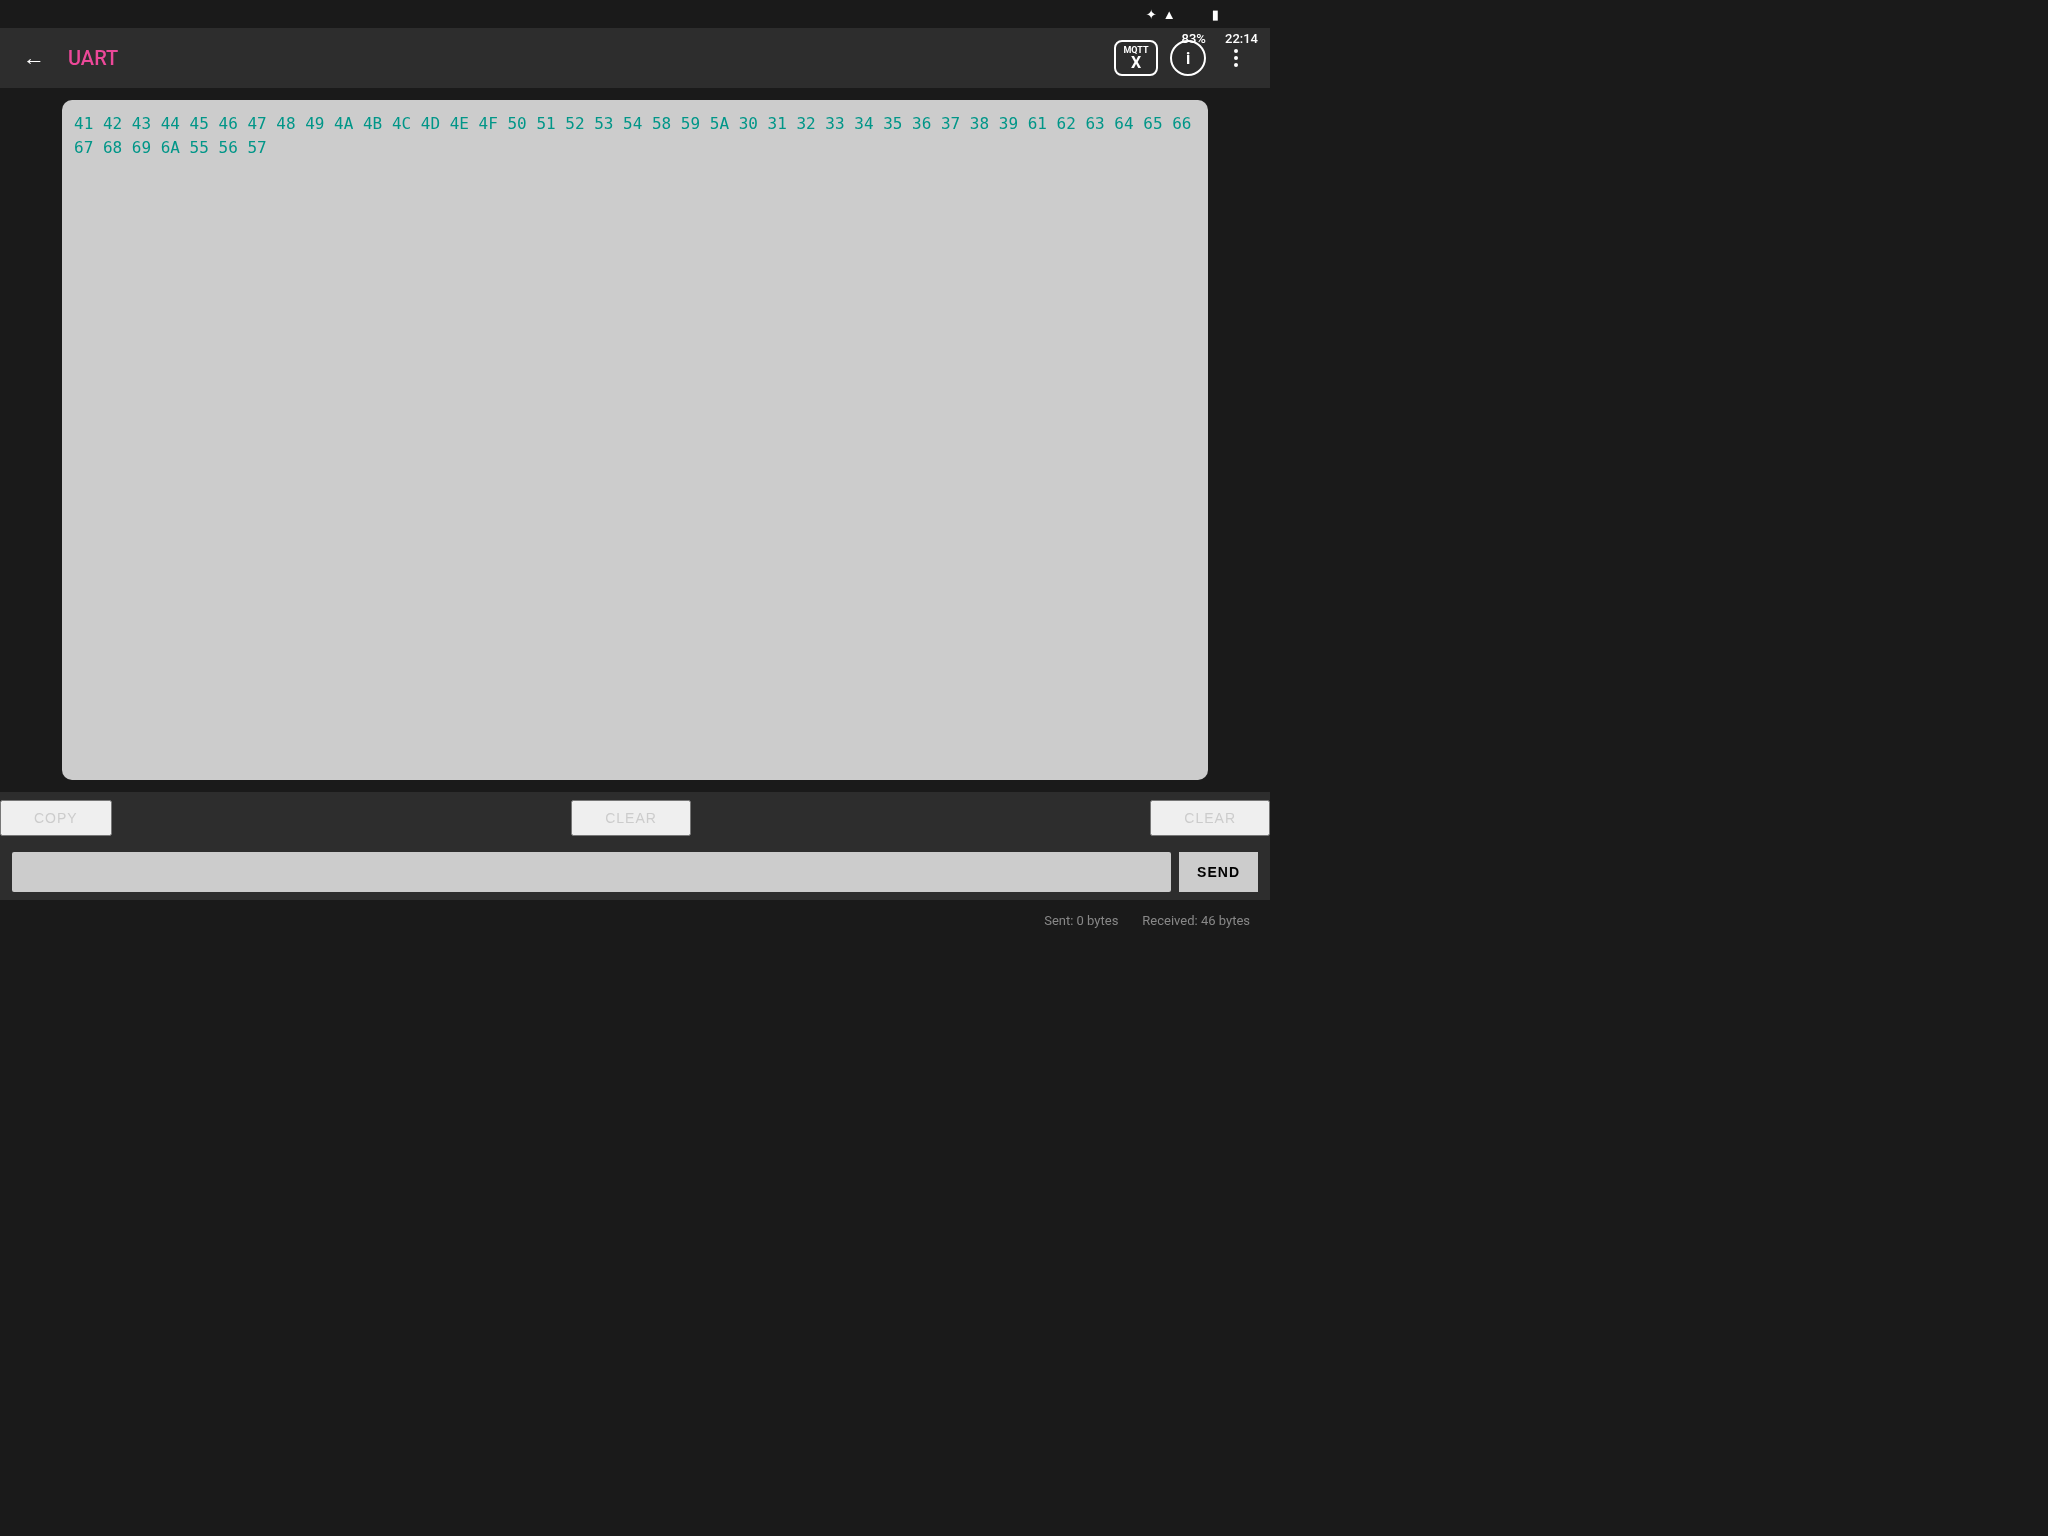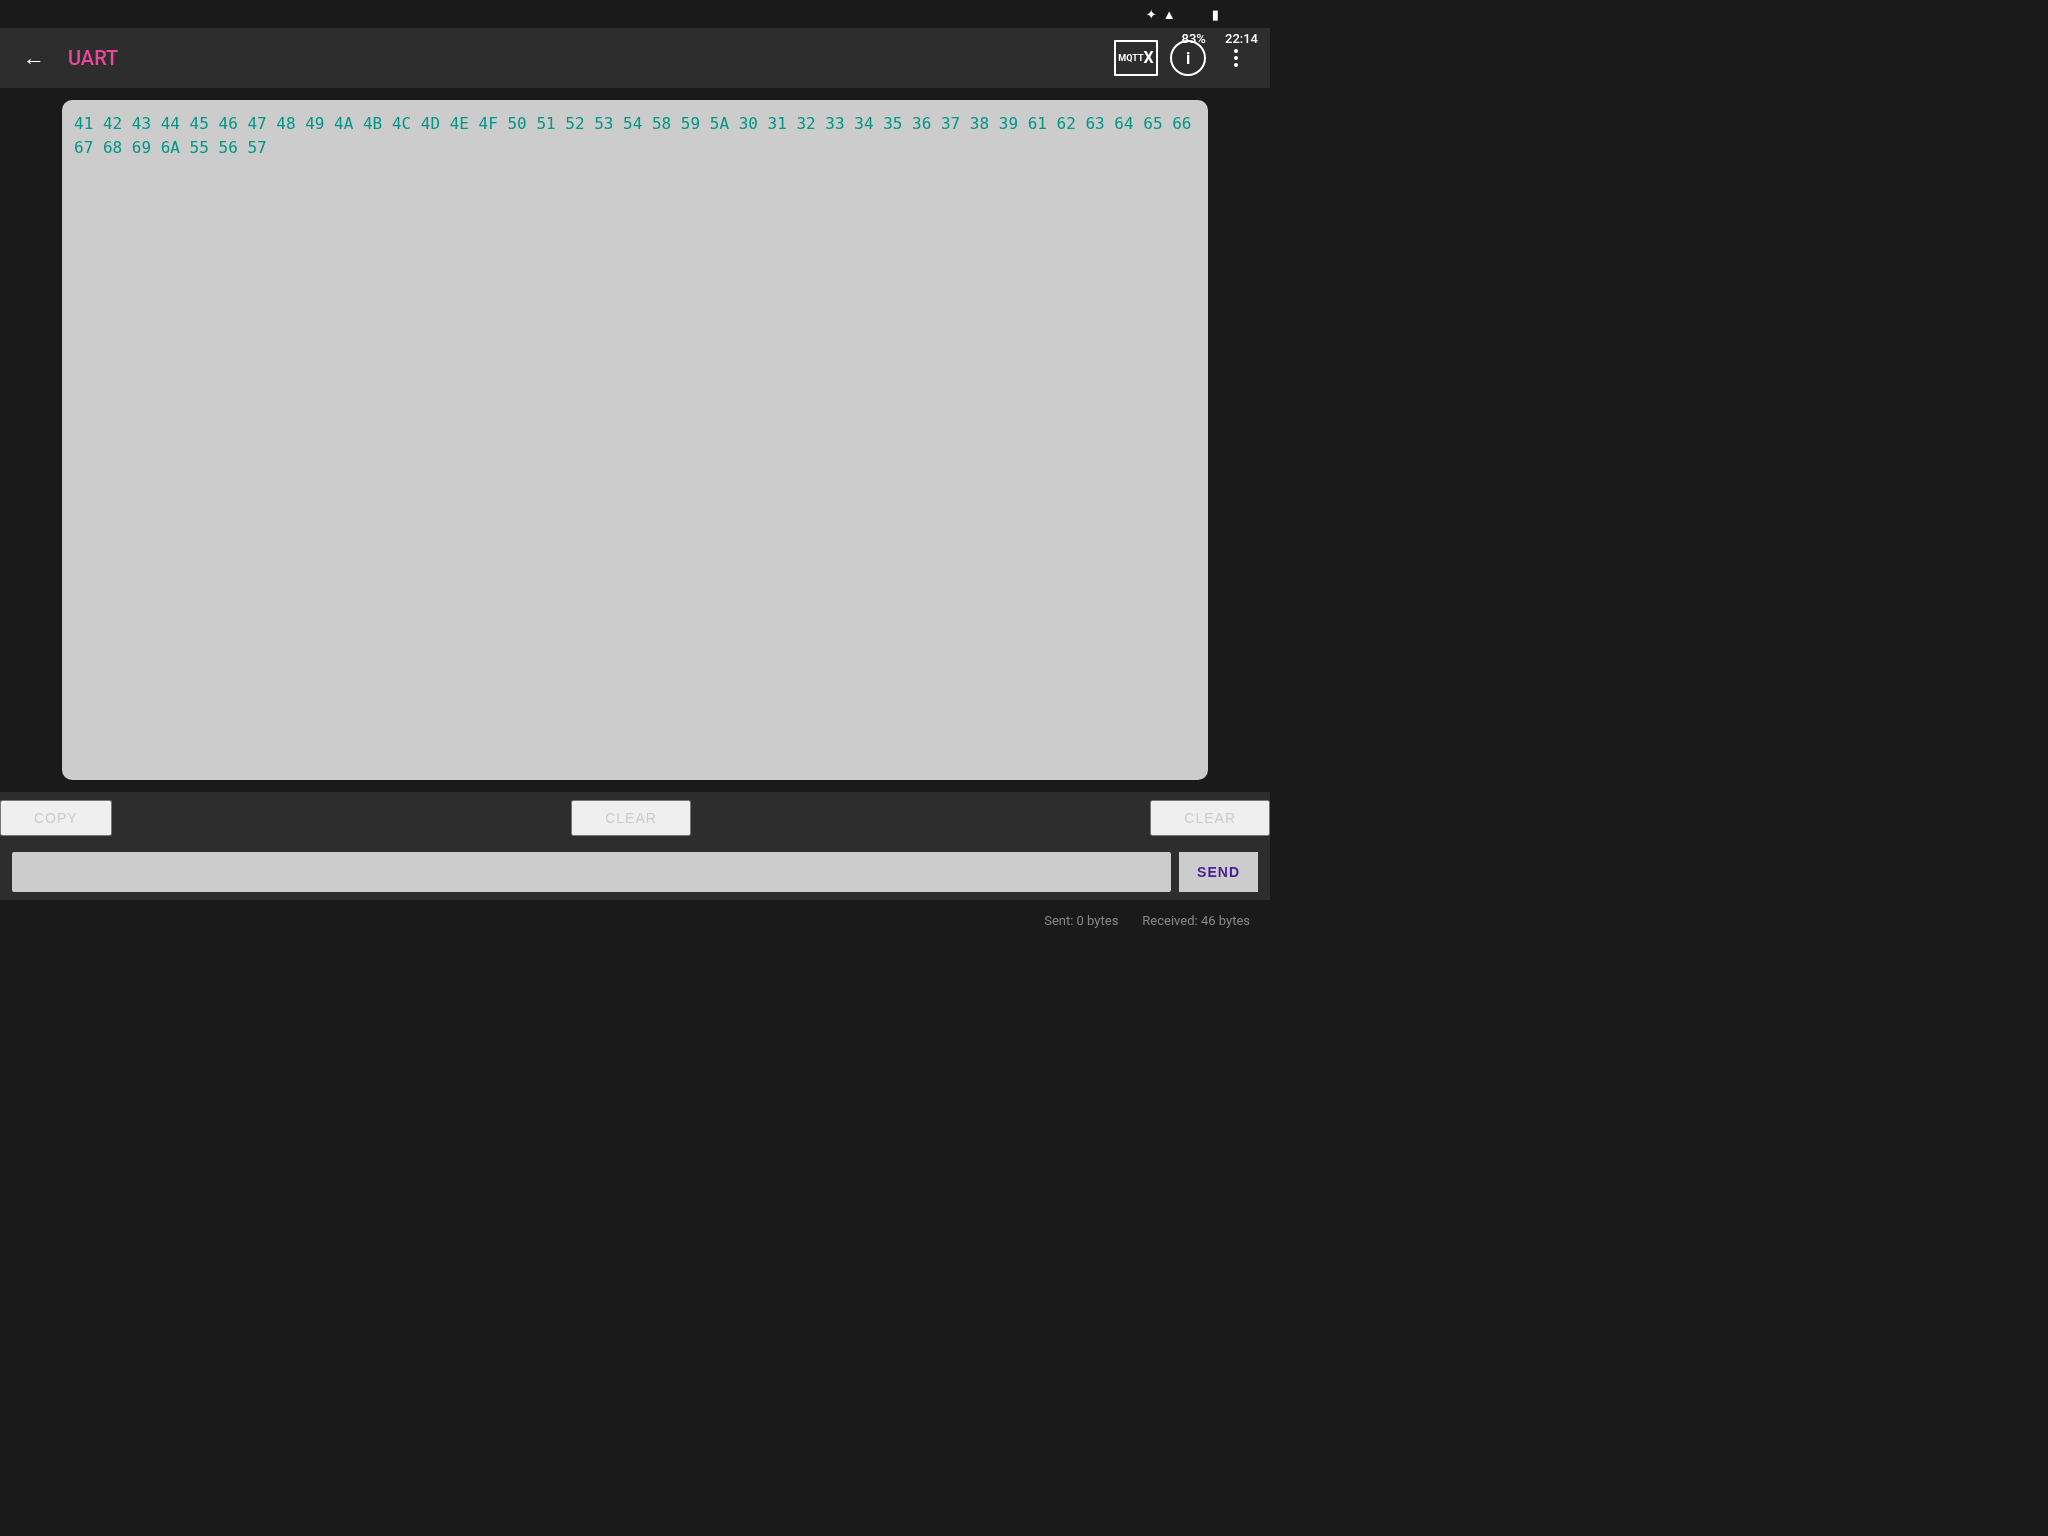--- a/index.html
+++ b/index.html
@@ -68,27 +68,27 @@
     }
 
     .app-bar-actions {
       display: flex;
       align-items: center;
       gap: 12px;
     }
 
     .mqtt-icon {
       display: flex;
-      flex-direction: row;
+      flex-direction: column;
       align-items: center;
       justify-content: center;
       width: 44px;
       height: 36px;
       border: 2px solid #ffffff;
-      border-radius: 1px;
+      border-radius: 8px;
       padding: 2px 4px;
     }
 
     .mqtt-text {
       color: #ffffff;
       font-size: 9px;
       font-weight: bold;
       line-height: 1;
     }
 
@@ -199,21 +199,21 @@
       border-radius: 2px;
       padding: 0 10px;
       font-size: 15px;
       color: #333;
       outline: none;
     }
 
     .send-button {
       background: #cccccc;
       border: none;
-      color: #4c1d95;
+      color: #000000;
       font-size: 14px;
       font-weight: bold;
       padding: 0 18px;
       height: 40px;
       cursor: pointer;
       letter-spacing: 1px;
     }
 
     
     .footer-status {

